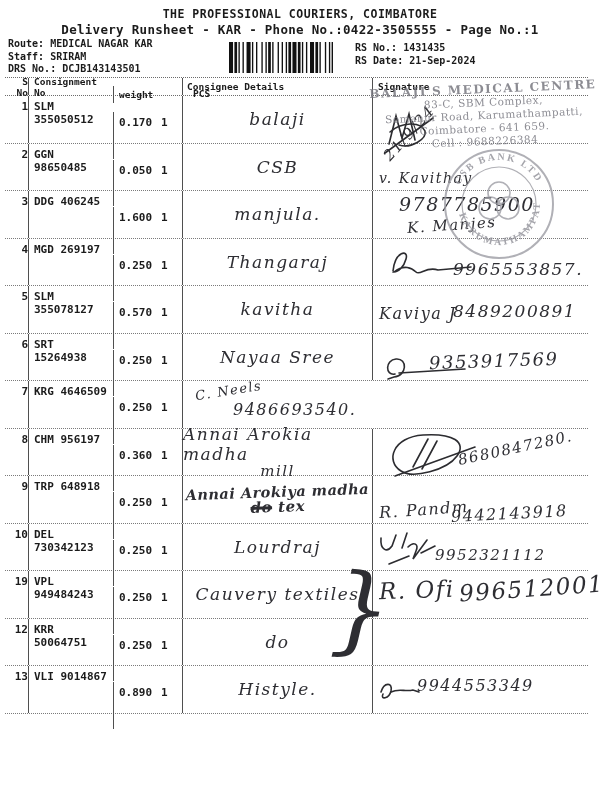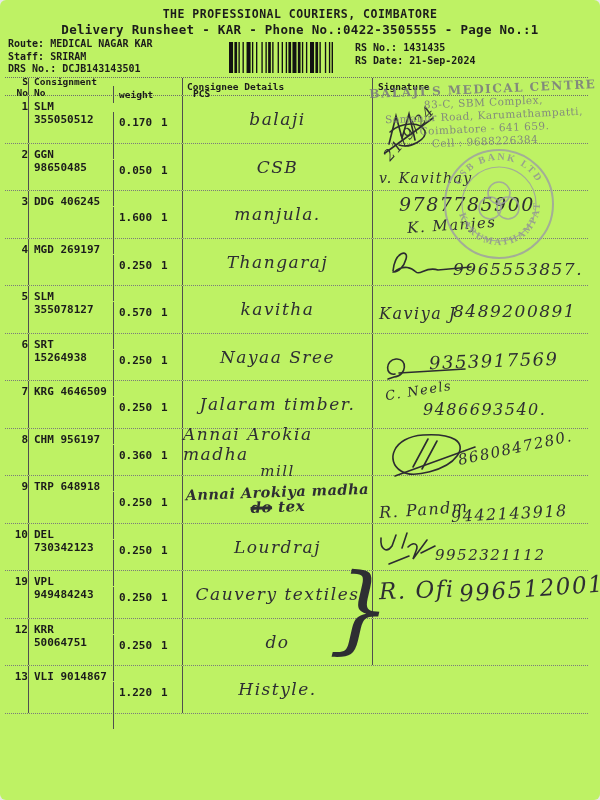--- a/index.html
+++ b/index.html
@@ -1,20 +1,19 @@
 <!DOCTYPE html>
 <html><head>
 <meta charset="utf-8">
 <style>
   html,body{margin:0;padding:0;background:#e8e8e8;}
   .page{
     position:relative; width:600px; height:800px; margin:0 auto;
-    background:#bef264; overflow:hidden; color:#1b1b1b;
+    background:#ffffff; overflow:hidden; color:#1b1b1b;
     font-family:"DejaVu Sans Mono","Liberation Mono",monospace;
-    border-radius:6px;
   }
   
   .doc-title{position:absolute; top:7px; left:0; width:100%; text-align:center;
     font-size:11.5px; font-weight:700; letter-spacing:.5px;}
   .doc-subtitle{position:absolute; top:22px; left:0; width:100%; text-align:center;
     font-size:12.5px; font-weight:700; letter-spacing:.3px;}
   .meta-left{position:absolute; top:38px; left:8px; font-size:10px; font-weight:600; line-height:12.5px;}
   .meta-left .b{font-weight:700;}
   .meta-right{position:absolute; top:41px; left:355px; font-size:10px; font-weight:600; line-height:13px;}
   .barcode{position:absolute; top:42px; left:229px;}
@@ -245,25 +244,20 @@
             <path d="M20,25 L86,21"></path>
           </svg>
         <span class="hw sig-phone r6-phone">9353917569</span>
       </div>
     </div>
 
     <div class="trow">
       <div class="c c-sno">7</div>
       <div class="c c-con">KRG 4646509</div>
       <div class="c c-wt"><span>0.250</span><span class="pcs">1</span></div>
-      <div class="c c-cne">
-          <div class="cne-wrap hw">
-            <span>Jalaram timber.</span>
-          </div>
-        </div>
       <div class="c c-sig">
         <span class="hw sig-name r7-name">C. Neels</span>
         <span class="hw sig-phone r7-phone">9486693540.</span>
       </div>
     </div>
 
     <div class="trow">
       <div class="c c-sno">8</div>
       <div class="c c-con">CHM 956197</div>
       <div class="c c-wt"><span>0.360</span><span class="pcs">1</span></div>
@@ -340,26 +334,33 @@
           <div class="cne-wrap hw">
             <span>do</span>
           </div>
         </div>
       <div class="c c-sig"></div>
     </div>
 
     <div class="trow">
       <div class="c c-sno">13</div>
       <div class="c c-con">VLI 9014867</div>
-      <div class="c c-wt"><span>1.220</span><span class="pcs">1</span></div>
+      <div class="c c-wt"><span>0.890</span><span class="pcs">1</span></div>
       <div class="c c-cne">
           <div class="cne-wrap hw">
             <span>Histyle.</span>
           </div>
         </div>
+      <div class="c c-sig">
+        <svg class="scrawl r13-scrawl" width="46" height="30" viewBox="0 0 46 30">
+            <path d="M6,18 C9,8 18,8 16,17 C14,25 5,26 8,20"></path>
+            <path d="M16,18 C24,14 30,18 38,16 L44,18"></path>
+          </svg>
+        <span class="hw sig-phone r13-phone">9944553349</span>
+      </div>
     </div>
 
     <div class="brace hw">}</div>
   </div>
 
   <div class="stamp-addr">
     <div class="l1">BALAJI'S MEDICAL CENTRE</div>
     <div class="ln">83-C, SBM Complex,</div>
     <div class="ln">Somanur Road, Karumathampatti,</div>
     <div class="ln">Coimbatore - 641 659.</div>

